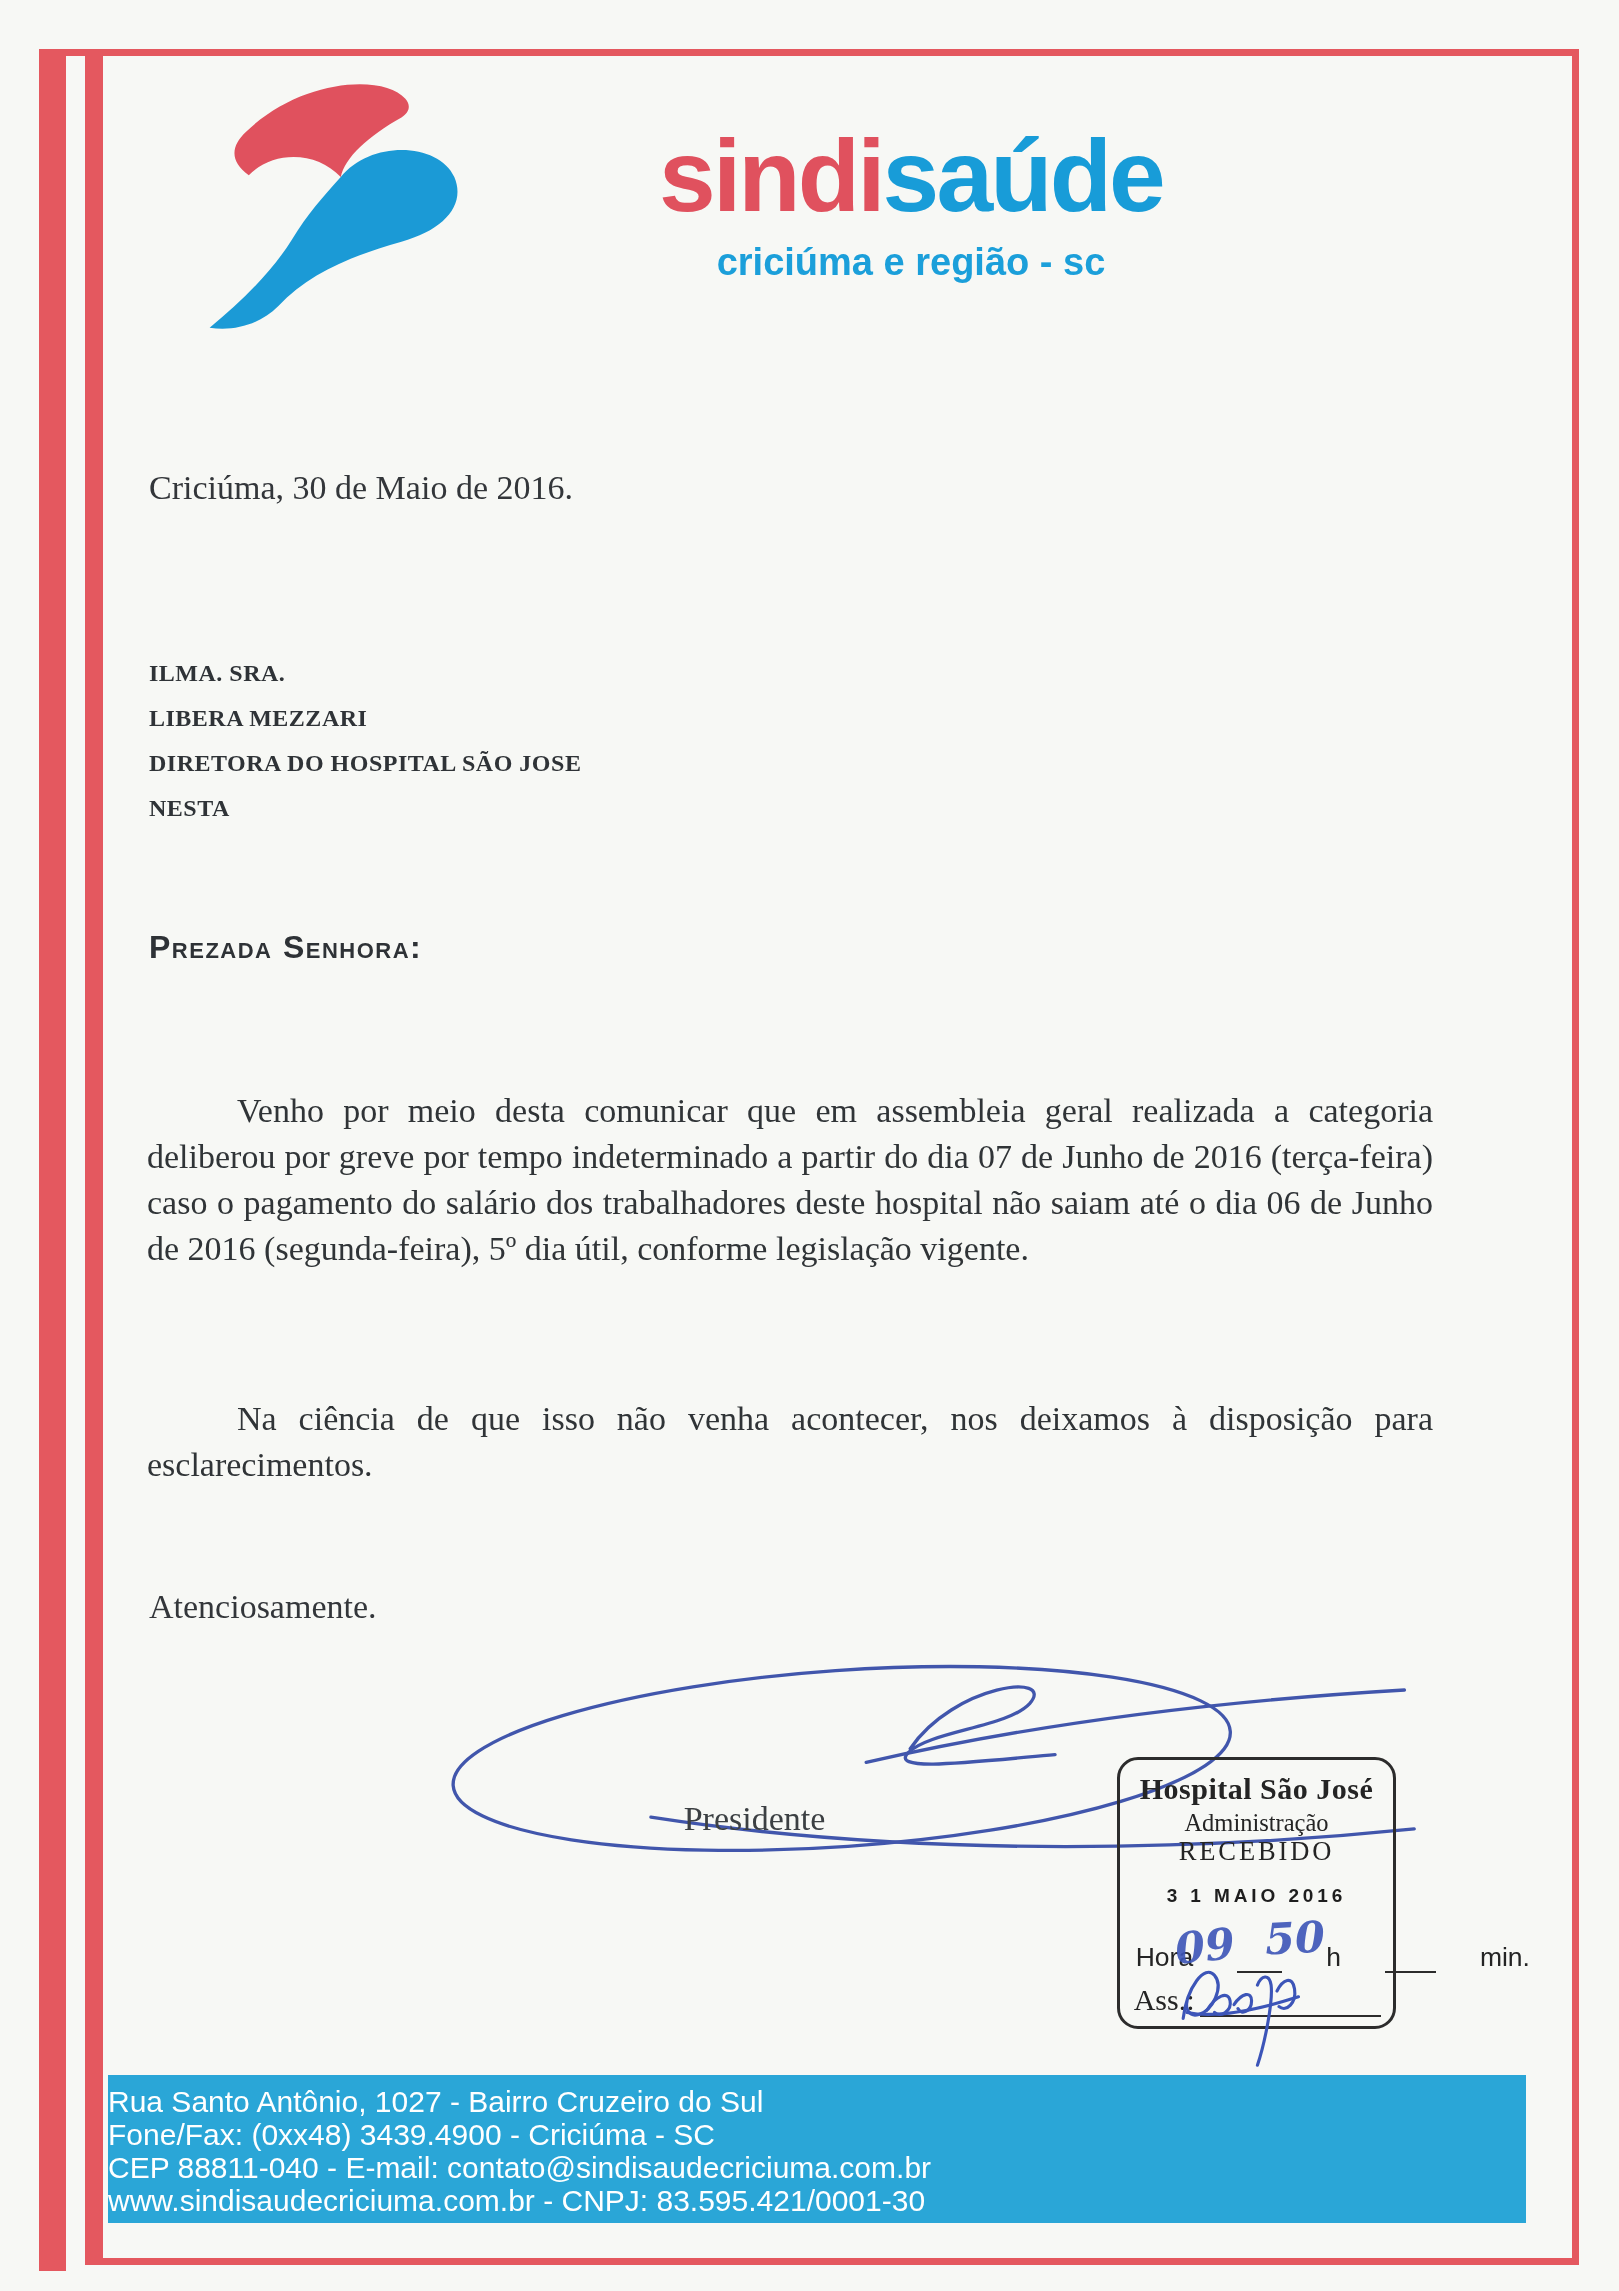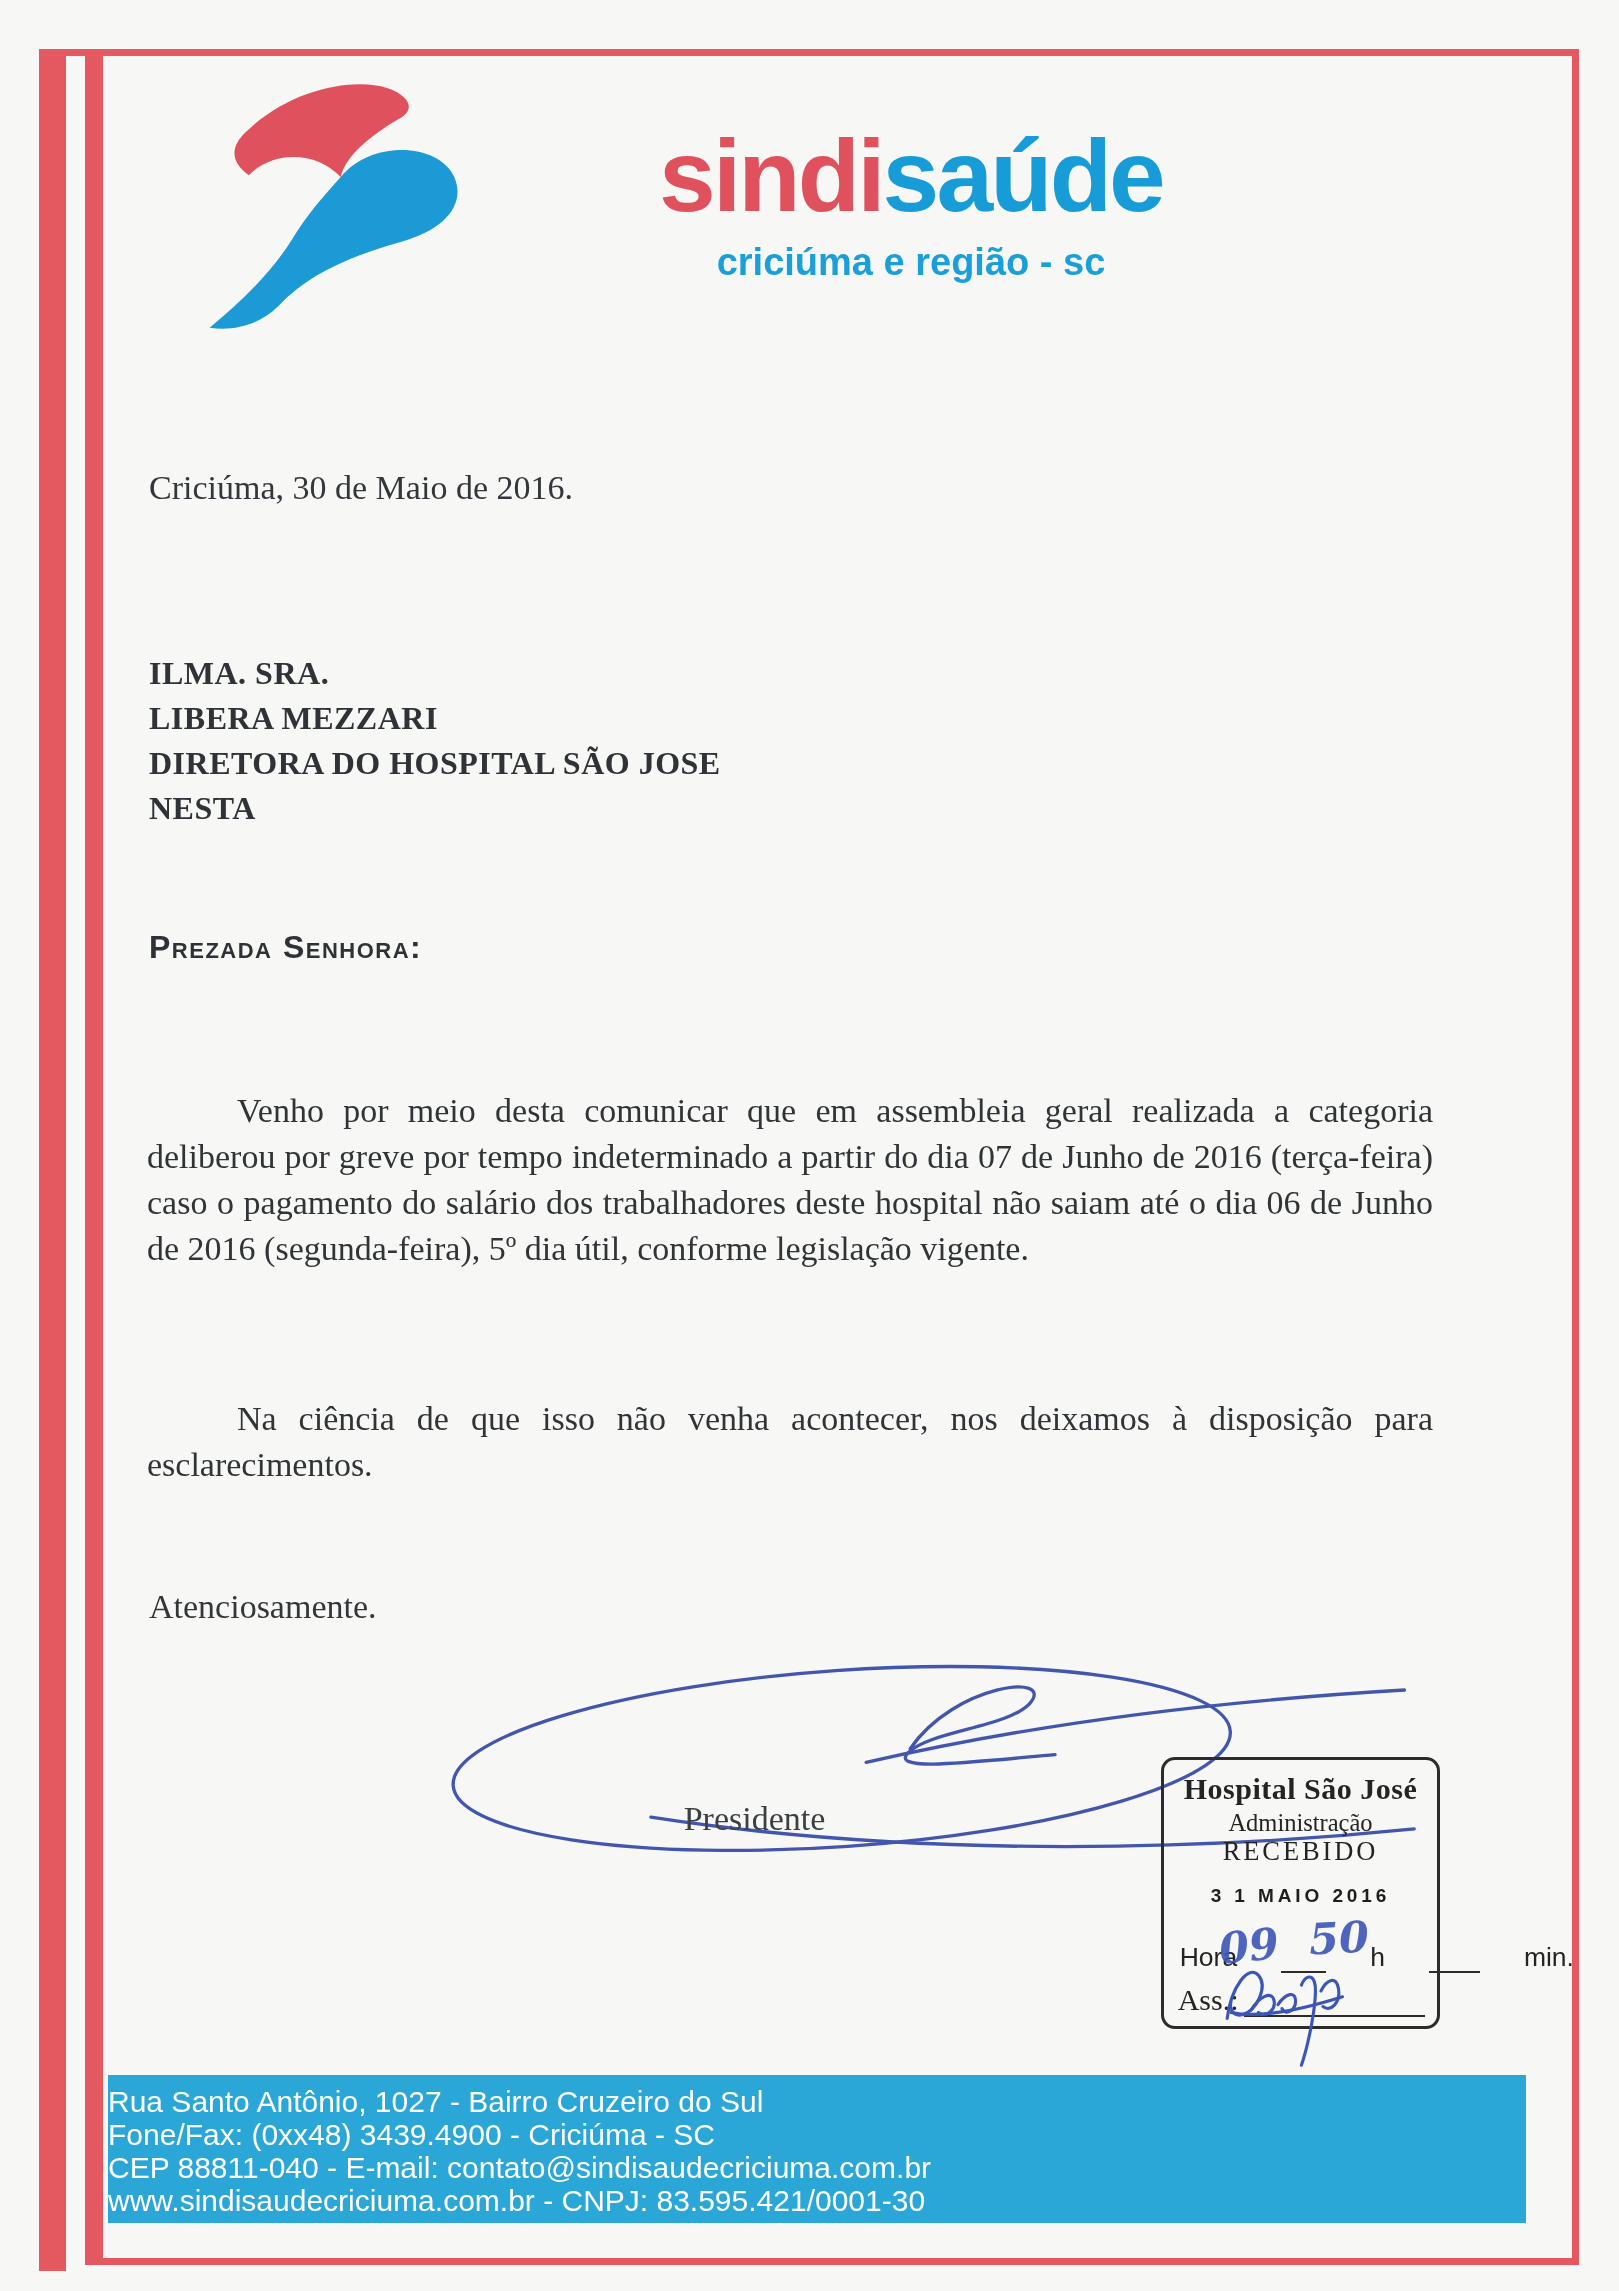--- a/index.html
+++ b/index.html
@@ -17,38 +17,38 @@
   .wordmark{position:absolute;left:617px;top:125px;width:588px;text-align:center;
             font-family:"Liberation Sans",sans-serif;font-weight:bold;font-size:102px;
             letter-spacing:-2.9px;line-height:102px;white-space:nowrap;}
   .word-red{color:#e0515e;}
   .word-blue{color:#189cd8;}
   .logo-sub{position:absolute;left:617px;top:241px;width:588px;text-align:center;
             font-family:"Liberation Sans",sans-serif;font-weight:bold;font-size:38px;
             color:#1b9fda;letter-spacing:0px;}
   
   .date-line{position:absolute;left:149px;top:469px;font-size:34px;}
-  .recipient{position:absolute;left:149px;top:651px;font-size:32px;font-weight:bold;
+  .recipient{position:absolute;left:149px;top:651px;font-size:24px;font-weight:bold;
              line-height:45px;letter-spacing:0.5px;color:#2f3337;}
   .salutation{position:absolute;left:149px;top:929px;font-family:"Liberation Sans",sans-serif;
               font-weight:bold;font-size:32px;font-variant:small-caps;letter-spacing:1.5px;color:#2e3236;}
   .para{position:absolute;left:147px;width:1286px;font-size:34px;line-height:46px;
         text-align:justify;text-indent:90px;color:#303437;}
   .para-1{top:1088px;}
   .para-2{top:1396px;}
   .closing{position:absolute;left:149px;top:1588px;font-size:34px;}
   
   .sig-flourish{position:absolute;left:420px;top:1643px;width:1002px;height:229px;overflow:visible;}
   .signer-name{position:absolute;left:421px;top:1753px;width:667px;text-align:center;
                font-size:34px;color:#3c4043;}
   .signer-title{position:absolute;left:421px;top:1800px;width:667px;text-align:center;
                 font-size:34px;color:#3c4043;}
   
-  .stamp{position:absolute;left:1161px;top:1757px;width:279px;height:272px;
-         border:3.4px solid #2c2c2c;border-radius:14px;box-sizing:border-box;
+  .stamp{position:absolute;left:1117px;top:1757px;width:279px;height:272px;
+         border:3.4px solid #2c2c2c;border-radius:21px;box-sizing:border-box;
          color:#242424;background:rgba(255,255,255,0.0);}
   .stamp-l1{position:absolute;left:0;top:11.8px;width:100%;text-align:center;
             font-size:30px;font-weight:bold;letter-spacing:0.5px;}
   .stamp-l2{position:absolute;left:0;top:49px;width:100%;text-align:center;font-size:24.5px;}
   .stamp-l3{position:absolute;left:0;top:76px;width:100%;text-align:center;
             font-size:26.5px;letter-spacing:2.9px;}
   .stamp-date{position:absolute;left:0;top:125px;width:100%;text-align:center;
               font-family:"Liberation Sans",sans-serif;font-weight:bold;font-size:19px;
               letter-spacing:3.9px;color:#1e1e1e;}
   .hora-row{position:absolute;left:15.7px;top:182px;font-family:"Liberation Sans",sans-serif;

